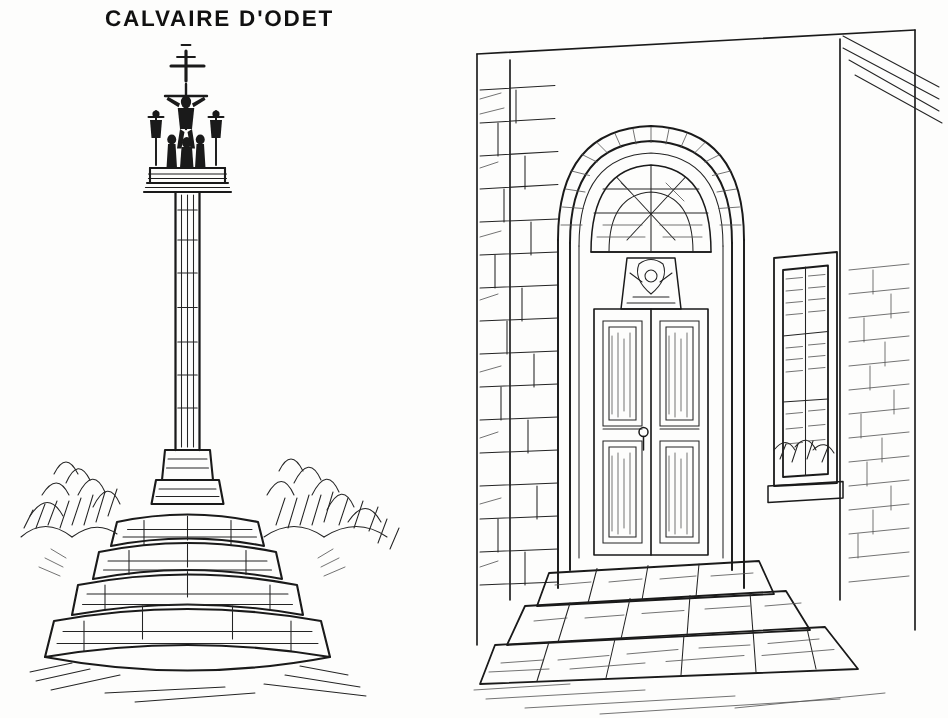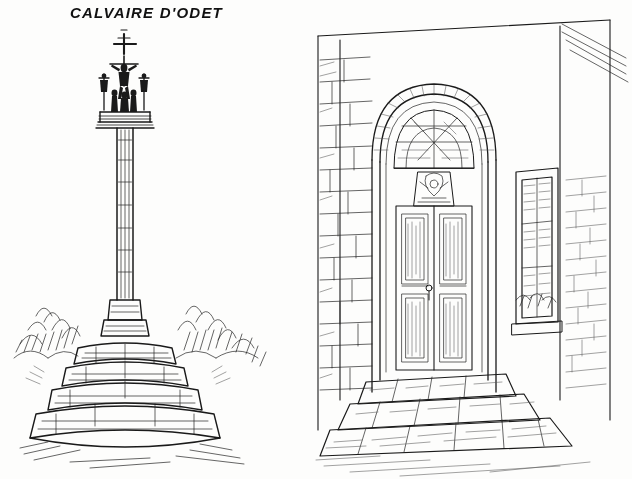--- a/index.html
+++ b/index.html
@@ -28,21 +28,20 @@
   #plate-title {
     position: absolute;
     left: 70px;
     top: 4px;
     font-family: "Liberation Sans", sans-serif;
     font-weight: bold;
     font-size: 15px;
     letter-spacing: 1.2px;
     color: #111111;
     white-space: nowrap;
-    font-style: italic;
   }
 
   svg { display: block; }
   .ink { stroke: #1a1a1a; fill: none; stroke-linecap: round; stroke-linejoin: round; }
   .ink-thin { stroke: #242424; fill: none; stroke-width: 0.7; stroke-linecap: round; }
   .ink-fill { fill: #1a1a1a; stroke: none; }
   .ink-grey { stroke: #555; fill: none; stroke-width: 0.55; stroke-linecap: round; }
 </style>
 </head>
 <body>

